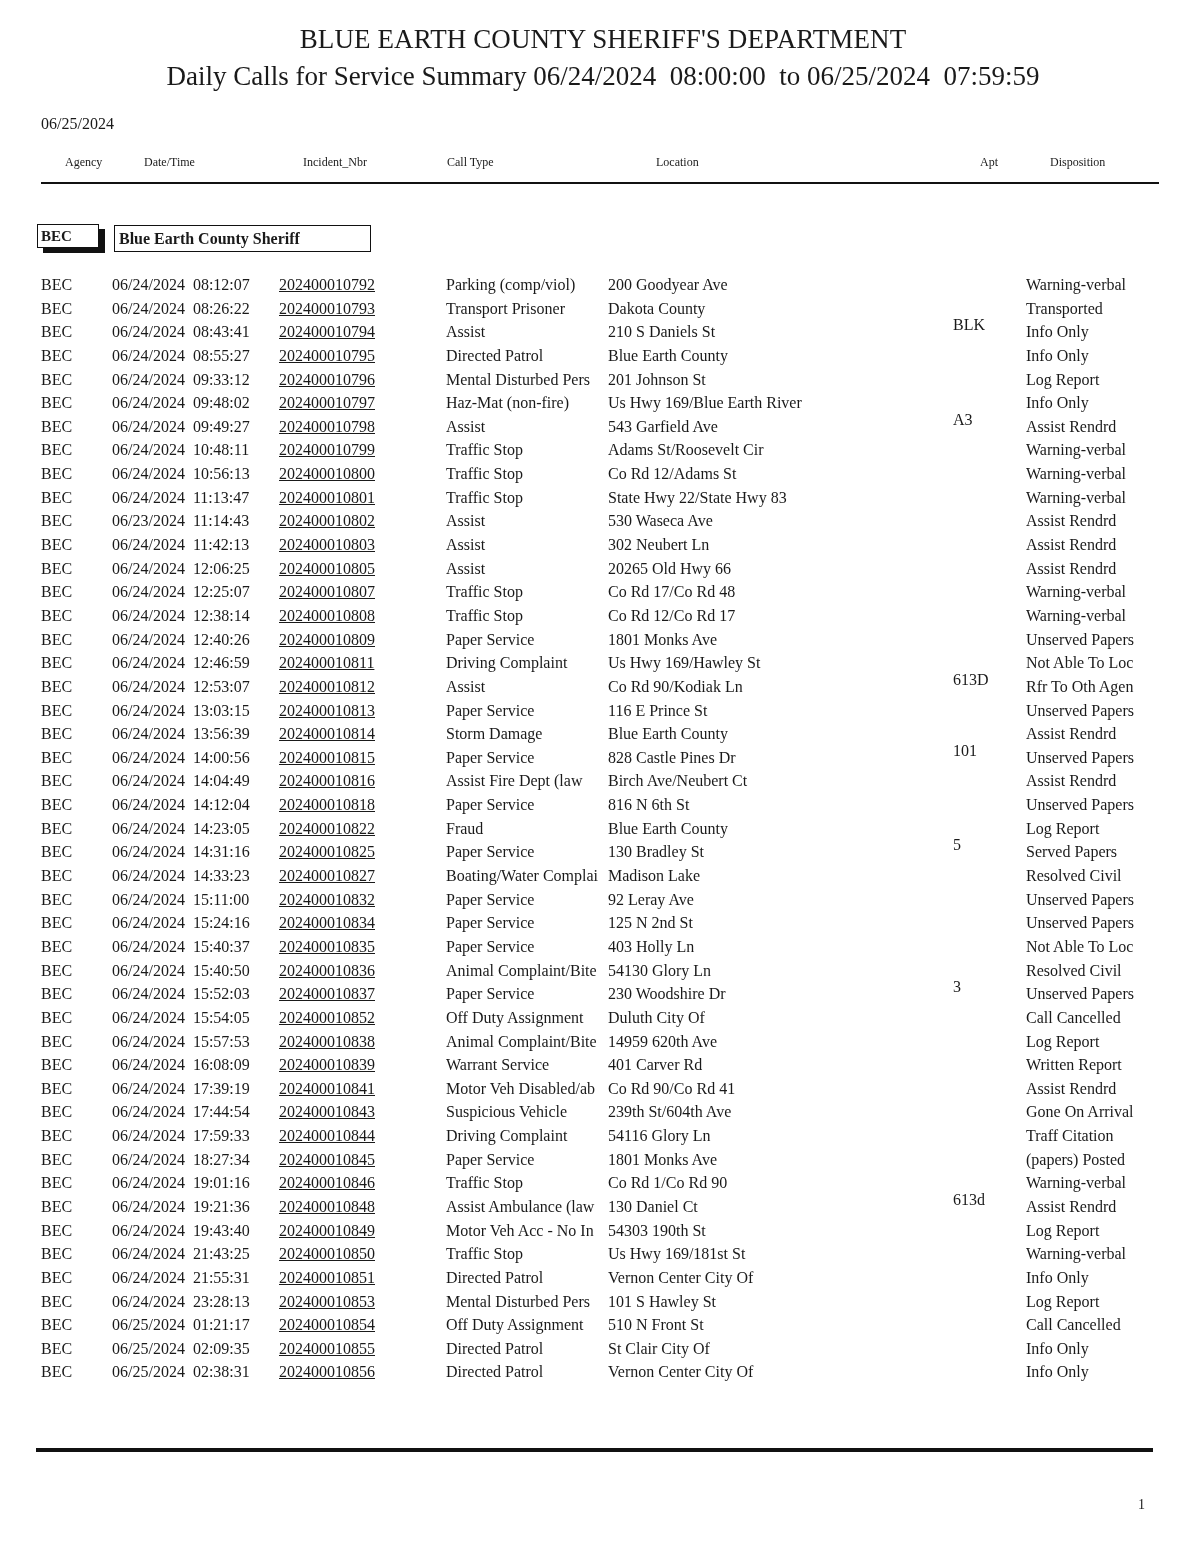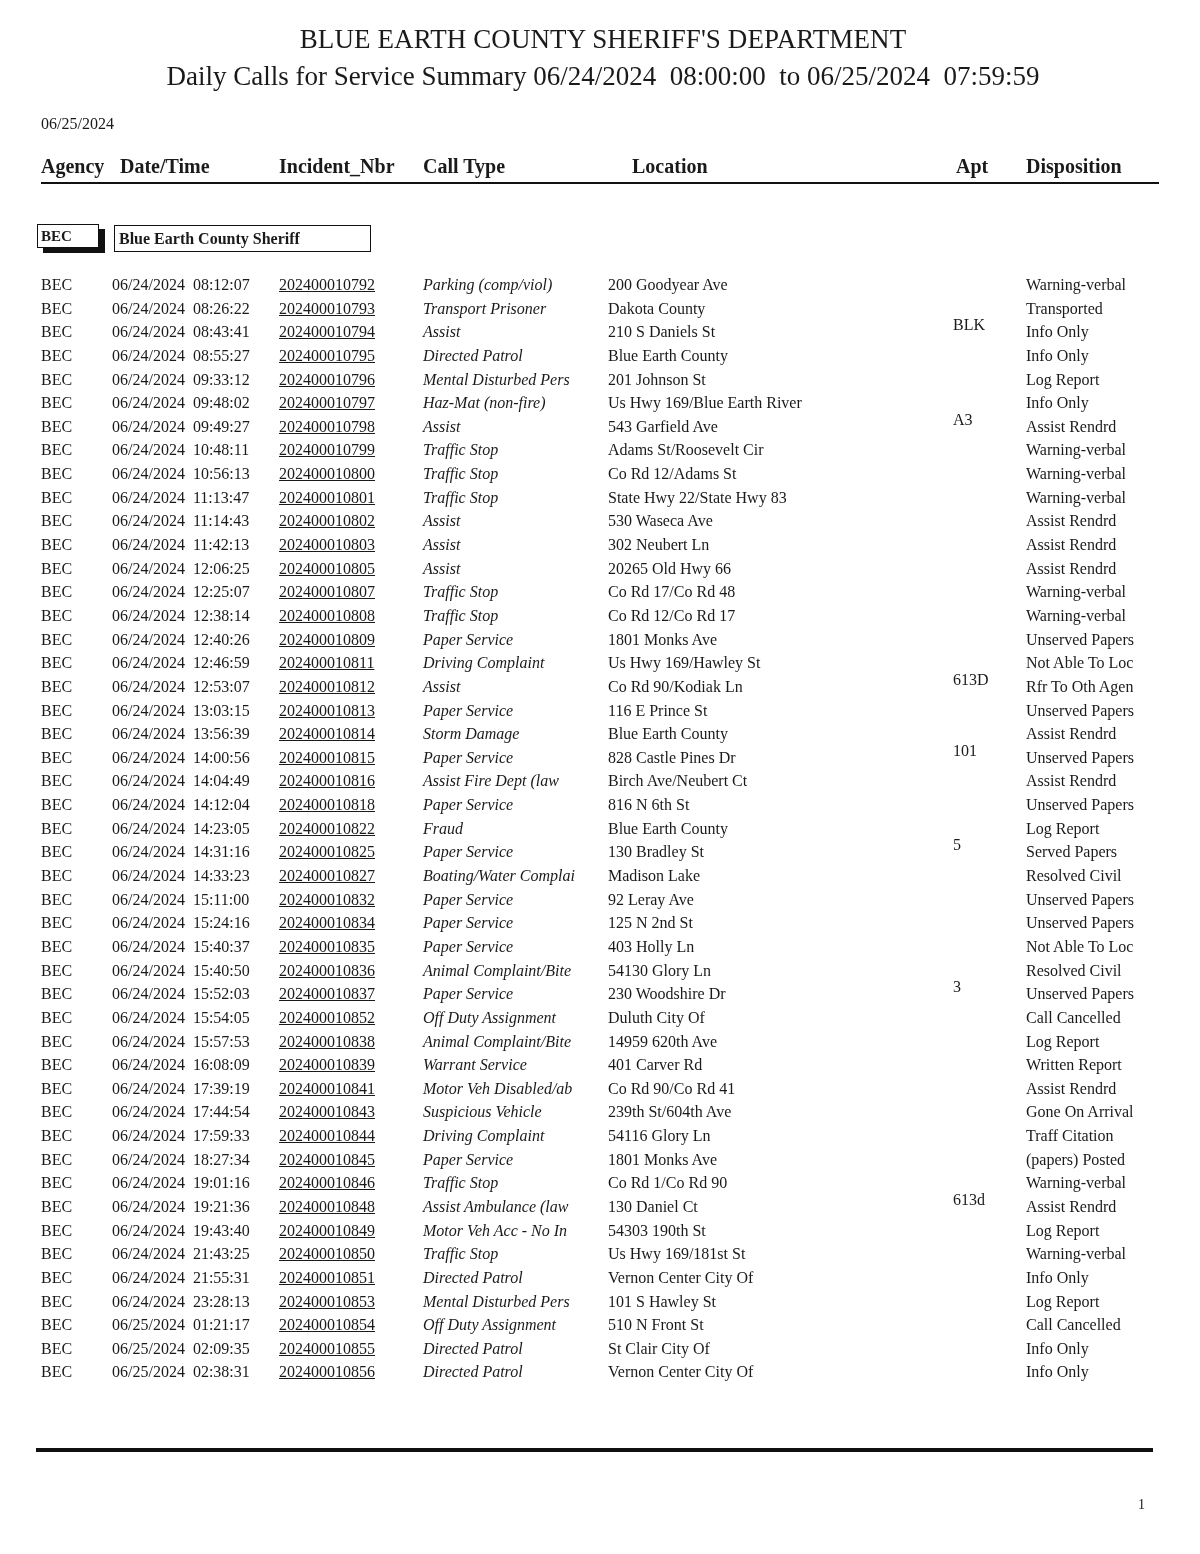--- a/index.html
+++ b/index.html
@@ -10,42 +10,42 @@
     .title1 {
       position: absolute; top: 24px; left: 0; width: 1206px; text-align: center;
       font-size: 27px; letter-spacing: 0.1px;
     }
     .title2 {
       position: absolute; top: 61px; left: 0; width: 1206px; text-align: center;
       font-size: 27px; white-space: pre;
     }
     .print-date { position: absolute; top: 115px; left: 41px; font-size: 16px; }
     .colhead {
-      position: absolute; top: 155px; font-size: 20px; font-weight: bold;
+      position: absolute; top: 155px; font-size: 12px; font-weight: normal; margin-left: 24px;
     }
     .header-rule {
       position: absolute; top: 182px; left: 41px; width: 1118px; height: 2px; background: #111;
     }
     .agency-code-box {
       position: absolute; top: 224px; left: 37px; width: 62px; height: 24px;
       border: 1.5px solid #111; background: #fff; box-shadow: 6px 5px 0 #111;
       font-weight: bold; font-size: 15px; box-sizing: border-box; padding: 3px 0 0 3px;
     }
     .agency-name-box {
       position: absolute; top: 225px; left: 114px; width: 257px; height: 27px;
       border: 1.5px solid #111; box-sizing: border-box; font-weight: bold;
       font-size: 16px; padding: 4px 0 7px 4px;
     }
     .rows { position: absolute; top: 275px; left: 0; width: 1200px; }
     .row { position: relative; height: 23.65px; font-size: 16px; white-space: nowrap; }
     .row span { position: absolute; top: 1px; }
     .c-agency { left: 41px; }
     .c-dt { left: 112px; white-space: pre; }
     .c-inc { left: 279px; text-decoration: underline; }
-    .c-type { left: 423px; font-style: italic; }
+    .c-type { left: 446px; }
     .c-loc { left: 608px; }
     .c-apt { left: 953px; margin-top: 40px; }
     .c-disp { left: 1026px; }
     .footer-rule {
       position: absolute; top: 1448px; left: 36px; width: 1117px; height: 4px; background: #111;
     }
     .page-num { position: absolute; top: 1497px; left: 1138px; font-size: 14px; }
   </style>
 </head>
 <body>
@@ -154,21 +154,21 @@
       <span class="c-agency">BEC</span>
       <span class="c-dt">06/24/2024  11:13:47</span>
       <span class="c-inc">202400010801</span>
       <span class="c-type">Traffic Stop</span>
       <span class="c-loc">State Hwy 22/State Hwy 83</span>
       <span class="c-apt"></span>
       <span class="c-disp">Warning-verbal</span>
     </div>
     <div class="row">
       <span class="c-agency">BEC</span>
-      <span class="c-dt">06/24/2024  11:14:43</span>
+      <span class="c-dt">06/23/2024  11:14:43</span>
       <span class="c-inc">202400010802</span>
       <span class="c-type">Assist</span>
       <span class="c-loc">530 Waseca Ave</span>
       <span class="c-apt"></span>
       <span class="c-disp">Assist Rendrd</span>
     </div>
     <div class="row">
       <span class="c-agency">BEC</span>
       <span class="c-dt">06/24/2024  11:42:13</span>
       <span class="c-inc">202400010803</span>

